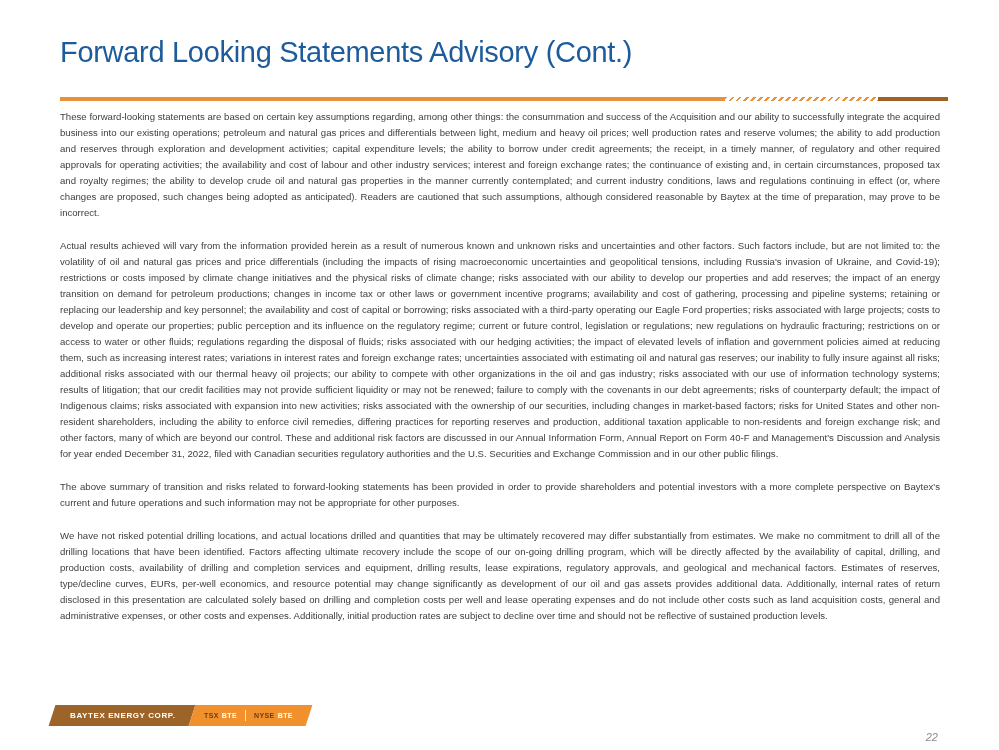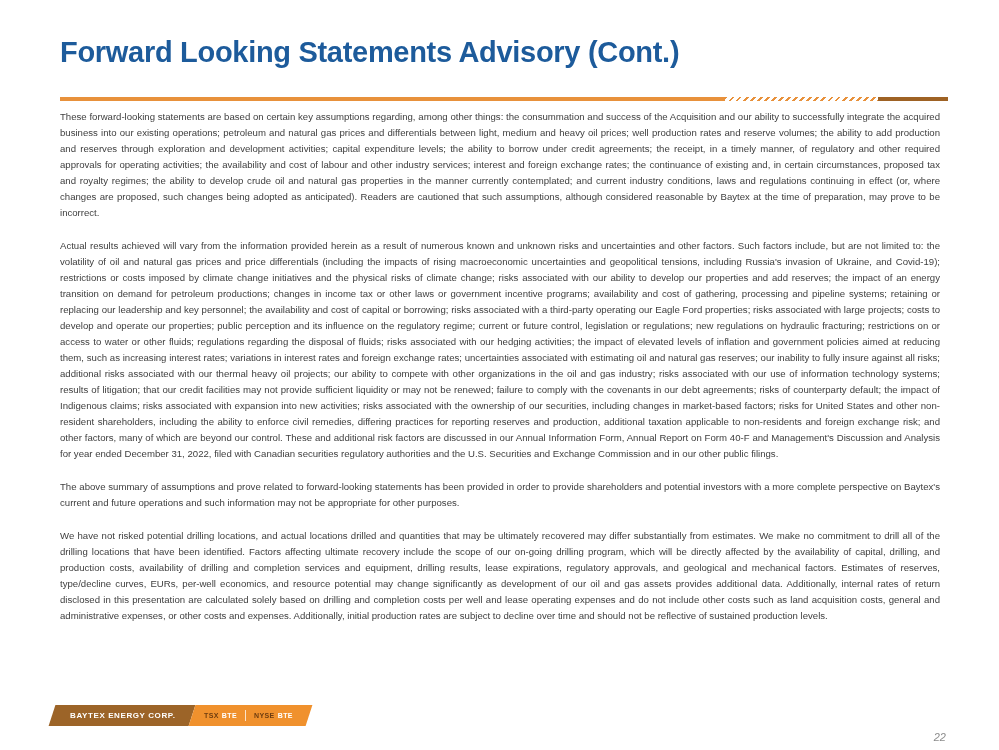--- a/index.html
+++ b/index.html
@@ -5,21 +5,21 @@
   * { margin: 0; padding: 0; box-sizing: border-box; }
   html, body { width: 999px; height: 750px; background: #ffffff; overflow: hidden; }
   body { font-family: "Liberation Sans", sans-serif; position: relative; }
 
   .slide { position: absolute; inset: 0; background: #ffffff; }
 
   .page-title {
     position: absolute;
     left: 60px; top: 36px;
     font-size: 29px;
-    font-weight: 700;
+    font-weight: 400;
     letter-spacing: -0.3px;
     color: #1d5b9b;
   }
 
   .title-divider {
     position: absolute;
     left: 60px; top: 97px;
     width: 890px; height: 4px;
     display: flex;
   }
@@ -64,21 +64,21 @@
     font-weight: 700;
     letter-spacing: 0.6px;
   }
   .ticker-badge { display: flex; align-items: center; gap: 3px; }
   .ticker-exchange { color: #6e3d10; font-size: 7px; font-weight: 700; letter-spacing: 0.4px; }
   .ticker-symbol   { color: #ffffff; font-size: 7px; font-weight: 700; letter-spacing: 0.4px; }
   .ticker-divider  { width: 1px; height: 11px; background: rgba(255,255,255,0.75); margin: 0 8px; }
 
   .page-number {
     position: absolute;
-    right: 53px; top: 731px;
+    right: 61px; top: 731px;
     font-size: 11px;
     color: #8c8c8c;
     font-style: italic;
   }
 </style>
 </head>
 <body>
 
 <div class="slide">
 
@@ -86,21 +86,21 @@
 
   <div class="title-divider">
     <div class="divider-solid"></div>
     <div class="divider-hatched"></div>
     <div class="divider-dark"></div>
   </div>
 
   <div class="disclaimer-block">
     <p>These forward-looking statements are based on certain key assumptions regarding, among other things: the consummation and success of the Acquisition and our ability to successfully integrate the acquired business into our existing operations; petroleum and natural gas prices and differentials between light, medium and heavy oil prices; well production rates and reserve volumes; the ability to add production and reserves through exploration and development activities; capital expenditure levels; the ability to borrow under credit agreements; the receipt, in a timely manner, of regulatory and other required approvals for operating activities; the availability and cost of labour and other industry services; interest and foreign exchange rates; the continuance of existing and, in certain circumstances, proposed tax and royalty regimes; the ability to develop crude oil and natural gas properties in the manner currently contemplated; and current industry conditions, laws and regulations continuing in effect (or, where changes are proposed, such changes being adopted as anticipated). Readers are cautioned that such assumptions, although considered reasonable by Baytex at the time of preparation, may prove to be incorrect.</p>
     <p>Actual results achieved will vary from the information provided herein as a result of numerous known and unknown risks and uncertainties and other factors. Such factors include, but are not limited to: the volatility of oil and natural gas prices and price differentials (including the impacts of rising macroeconomic uncertainties and geopolitical tensions, including Russia's invasion of Ukraine, and Covid-19); restrictions or costs imposed by climate change initiatives and the physical risks of climate change; risks associated with our ability to develop our properties and add reserves; the impact of an energy transition on demand for petroleum productions; changes in income tax or other laws or government incentive programs; availability and cost of gathering, processing and pipeline systems; retaining or replacing our leadership and key personnel; the availability and cost of capital or borrowing; risks associated with a third-party operating our Eagle Ford properties; risks associated with large projects; costs to develop and operate our properties; public perception and its influence on the regulatory regime; current or future control, legislation or regulations; new regulations on hydraulic fracturing; restrictions on or access to water or other fluids; regulations regarding the disposal of fluids; risks associated with our hedging activities; the impact of elevated levels of inflation and government policies aimed at reducing them, such as increasing interest rates; variations in interest rates and foreign exchange rates; uncertainties associated with estimating oil and natural gas reserves; our inability to fully insure against all risks; additional risks associated with our thermal heavy oil projects; our ability to compete with other organizations in the oil and gas industry; risks associated with our use of information technology systems; results of litigation; that our credit facilities may not provide sufficient liquidity or may not be renewed; failure to comply with the covenants in our debt agreements; risks of counterparty default; the impact of Indigenous claims; risks associated with expansion into new activities; risks associated with the ownership of our securities, including changes in market-based factors; risks for United States and other non-resident shareholders, including the ability to enforce civil remedies, differing practices for reporting reserves and production, additional taxation applicable to non-residents and foreign exchange risk; and other factors, many of which are beyond our control. These and additional risk factors are discussed in our Annual Information Form, Annual Report on Form 40-F and Management's Discussion and Analysis for year ended December 31, 2022, filed with Canadian securities regulatory authorities and the U.S. Securities and Exchange Commission and in our other public filings.</p>
-    <p>The above summary of assumptions and prove related to forward-looking statements has been provided in order to provide shareholders and potential investors with a more complete perspective on Baytex's current and future operations and such information may not be appropriate for other purposes.</p>
+    <p>The above summary of transition and risks related to forward-looking statements has been provided in order to provide shareholders and potential investors with a more complete perspective on Baytex's current and future operations and such information may not be appropriate for other purposes.</p>
     <p>We have not risked potential drilling locations, and actual locations drilled and quantities that may be ultimately recovered may differ substantially from estimates. We make no commitment to drill all of the drilling locations that have been identified. Factors affecting ultimate recovery include the scope of our on-going drilling program, which will be directly affected by the availability of capital, drilling, and production costs, availability of drilling and completion services and equipment, drilling results, lease expirations, regulatory approvals, and geological and mechanical factors. Estimates of reserves, type/decline curves, EURs, per-well economics, and resource potential may change significantly as development of our oil and gas assets provides additional data. Additionally, internal rates of return disclosed in this presentation are calculated solely based on drilling and completion costs per well and lease operating expenses and do not include other costs such as land acquisition costs, general and administrative expenses, or other costs and expenses. Additionally, initial production rates are subject to decline over time and should not be reflective of sustained production levels.</p>
   </div>
 
   <div class="footer-banner">
     <div class="footer-shape footer-company-shape">
       <div class="unskew">
         <span class="company-name">BAYTEX ENERGY CORP.</span>
       </div>
     </div>
     <div class="footer-shape footer-ticker-shape">

